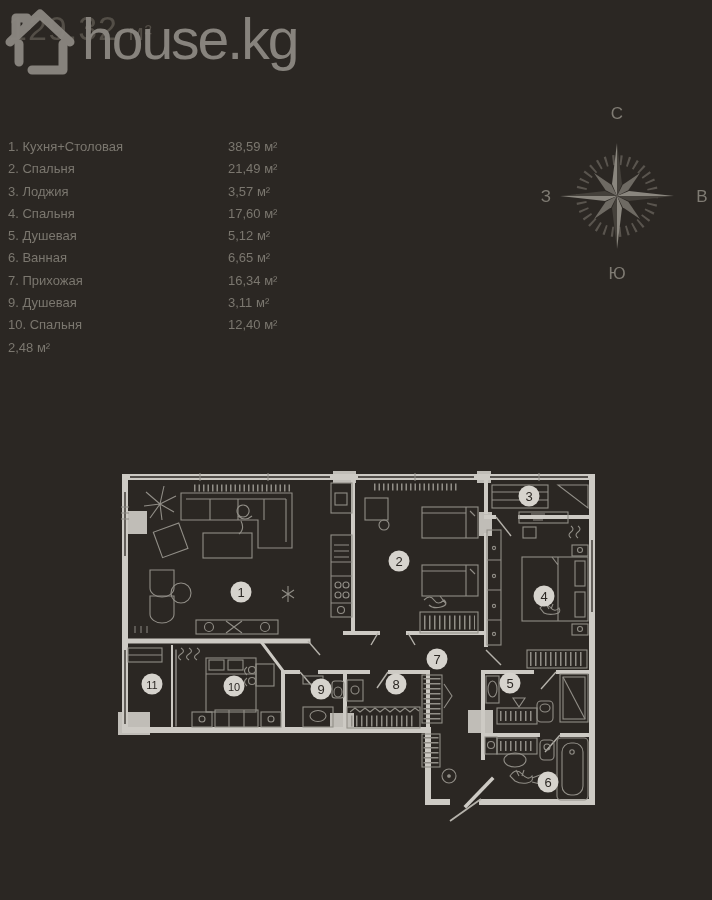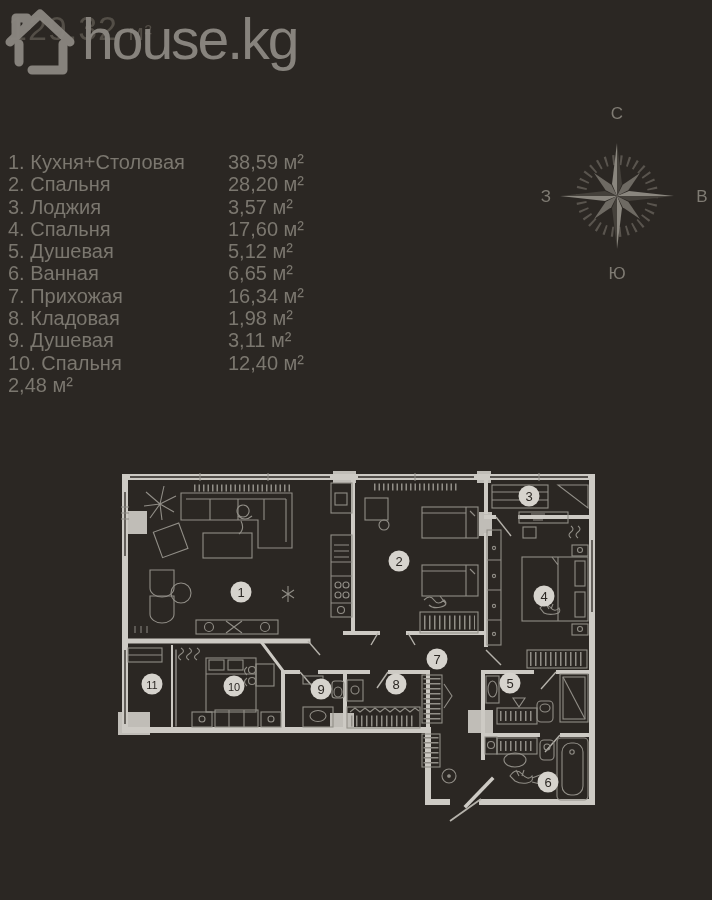--- a/index.html
+++ b/index.html
@@ -19,22 +19,22 @@
   }
   .area-label .unit{font-size:22px;}
   .watermark{position:absolute;left:0;top:0;z-index:2;}
   .wm-text{
     position:absolute;left:82px;top:6px;
     font-size:57px;font-weight:normal;letter-spacing:-2px;color:var(--wm);
     opacity:.96;white-space:nowrap;
   }
   .wm-icon{position:absolute;left:2px;top:4px;}
   .room-list{
-    position:absolute;left:8px;top:151px;z-index:3;
-    font-size:20px;line-height:22.3px;color:var(--text);
+    position:absolute;left:8px;top:136px;z-index:3;
+    font-size:13px;line-height:22.3px;color:var(--text);
   }
   .room-row{display:flex;}
   .room-row .rname{width:220px;}
   .plan-svg{position:absolute;left:0;top:0;z-index:2;}
 </style>
 </head>
 <body>
 
 <div class="area-label"><span>129,32</span>&nbsp;<span class="unit">м²</span></div>
 
@@ -49,45 +49,41 @@
   <div class="wm-text">house.kg</div>
 </div>
 
 <div class="room-list">
     <div class="room-row">
       <span class="rname">1. Кухня+Столовая</span>
       <span class="rarea">38,59 м²</span>
     </div>
     <div class="room-row">
       <span class="rname">2. Спальня</span>
-      <span class="rarea">28,20 м²</span>
+      <span class="rarea">21,49 м²</span>
     </div>
     <div class="room-row">
       <span class="rname">3. Лоджия</span>
       <span class="rarea">3,57 м²</span>
     </div>
     <div class="room-row">
       <span class="rname">4. Спальня</span>
       <span class="rarea">17,60 м²</span>
     </div>
     <div class="room-row">
       <span class="rname">5. Душевая</span>
       <span class="rarea">5,12 м²</span>
     </div>
     <div class="room-row">
       <span class="rname">6. Ванная</span>
       <span class="rarea">6,65 м²</span>
     </div>
     <div class="room-row">
       <span class="rname">7. Прихожая</span>
       <span class="rarea">16,34 м²</span>
-    </div>
-    <div class="room-row">
-      <span class="rname">8. Кладовая</span>
-      <span class="rarea">1,98 м²</span>
     </div>
     <div class="room-row">
       <span class="rname">9. Душевая</span>
       <span class="rarea">3,11 м²</span>
     </div>
     <div class="room-row">
       <span class="rname">10. Спальня</span>
       <span class="rarea">12,40 м²</span>
     </div>
     <div class="room-row">

